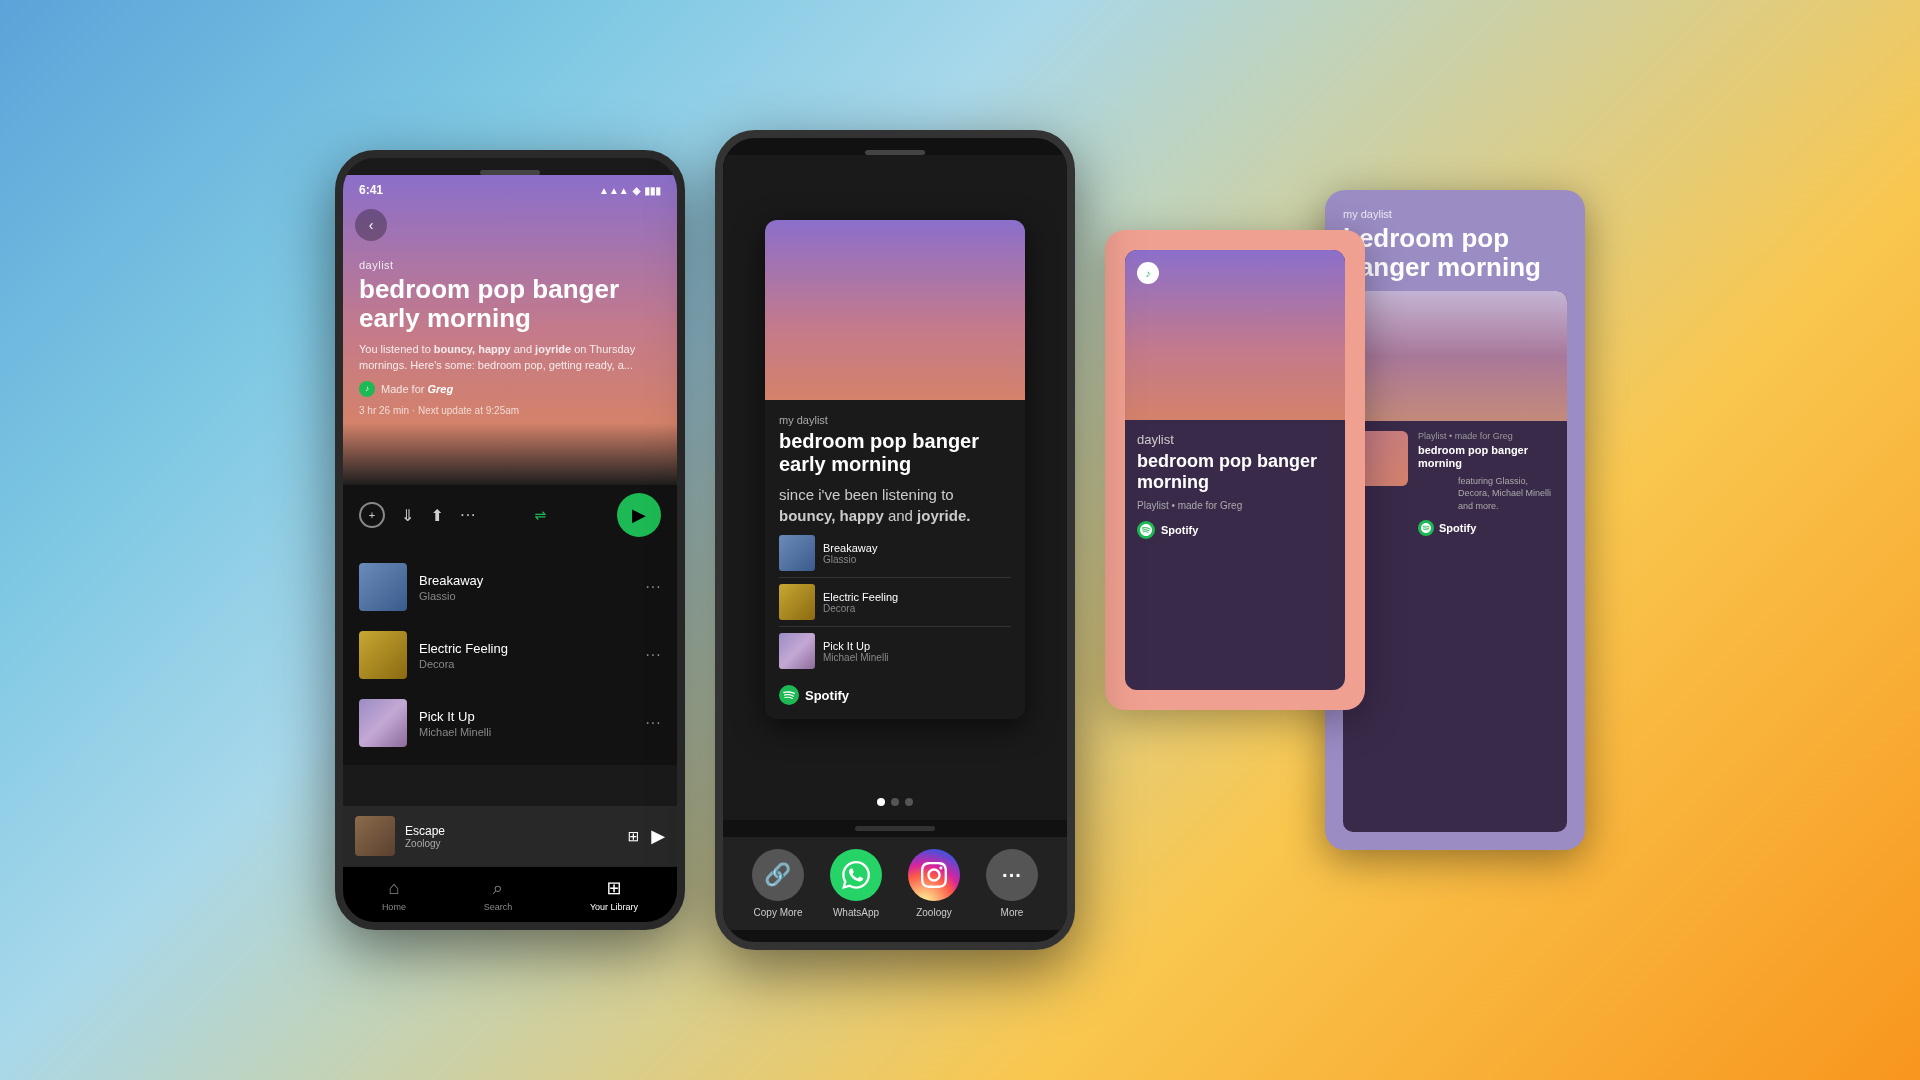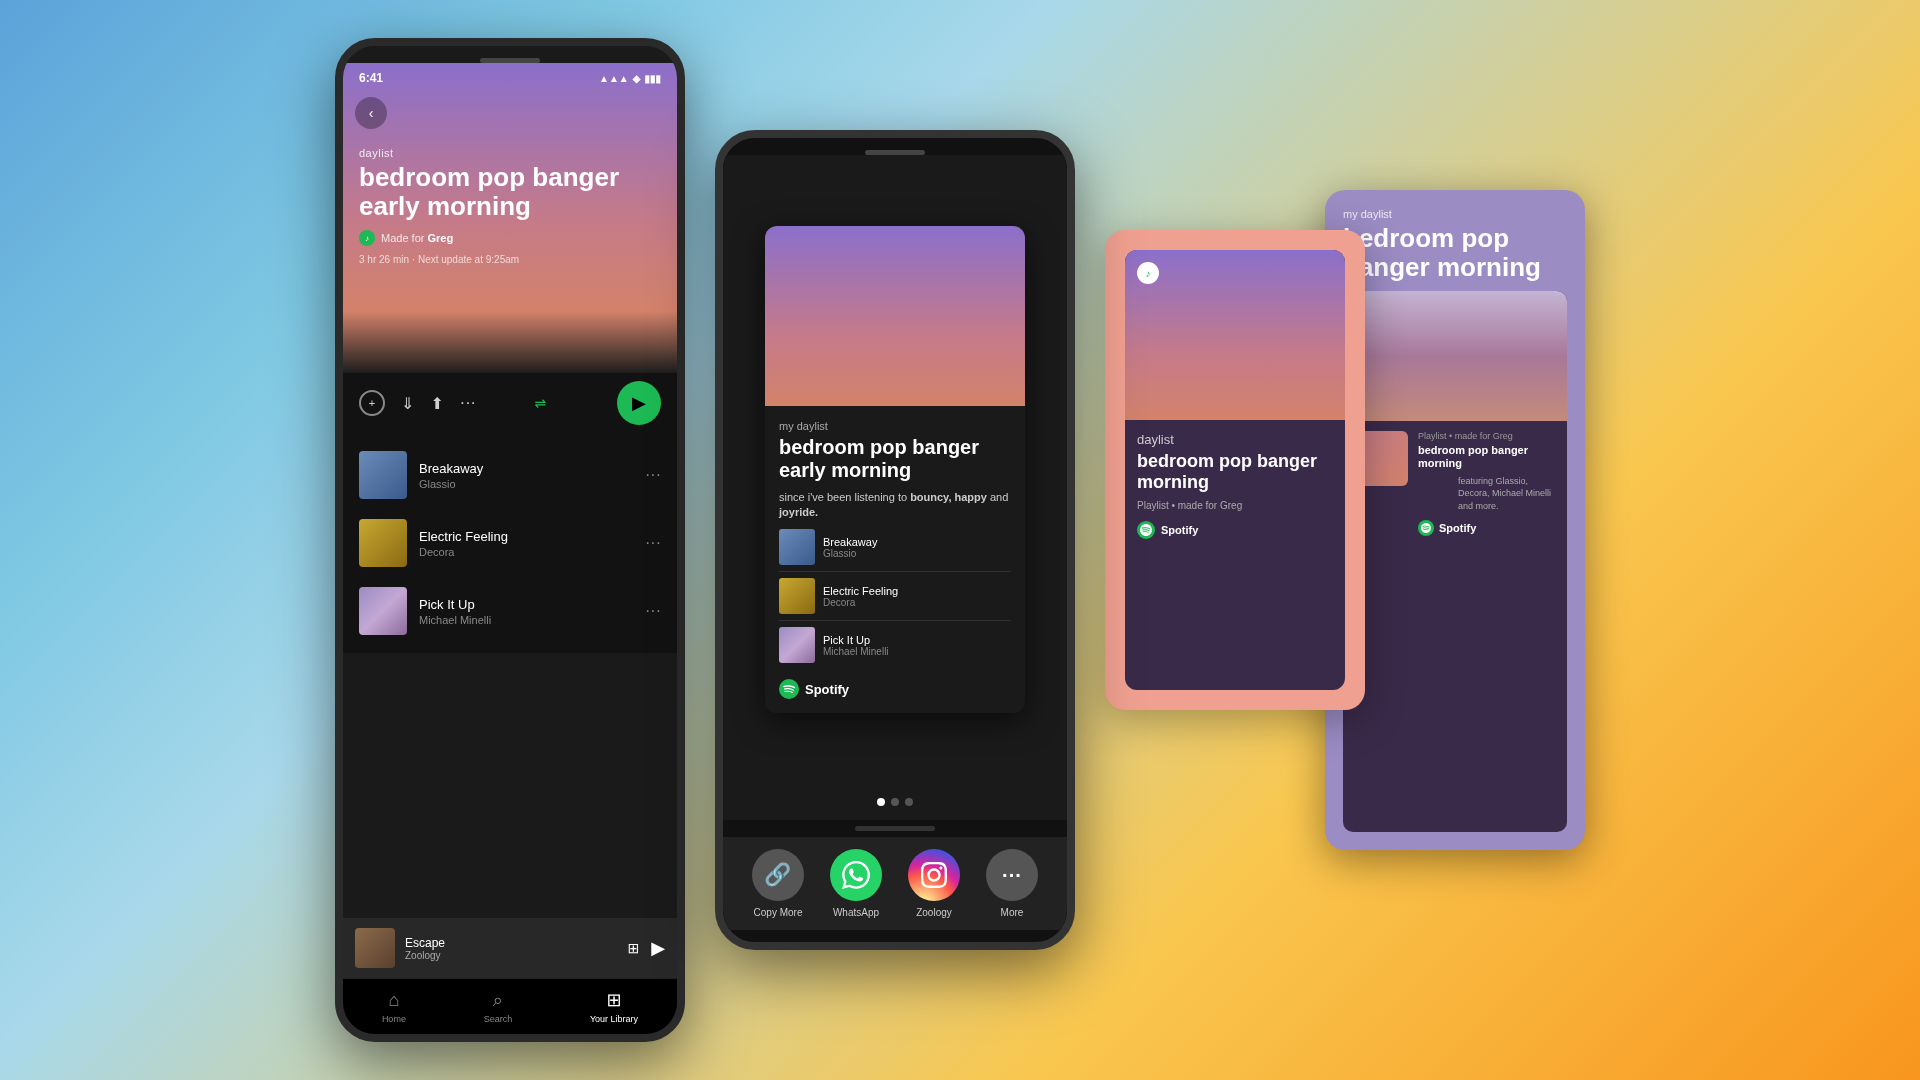--- a/index.html
+++ b/index.html
@@ -11,21 +11,21 @@
       font-family: -apple-system, BlinkMacSystemFont, 'Segoe UI', sans-serif;
       display: flex;
       align-items: center;
       justify-content: center;
       gap: 30px;
     }
 
     
     .phone-1 {
       width: 350px;
-      height: 1004px;
+      height: 780px;
       background: #1a1a1a;
       border-radius: 40px;
       border: 8px solid #2a2a2a;
       overflow: hidden;
       position: relative;
       box-shadow: 0 20px 60px rgba(0,0,0,0.5);
       flex-shrink: 0;
     }
 
     
@@ -139,20 +139,21 @@
     }
 
     .p1-made-for-text {
       font-size: 11px;
       color: rgba(255,255,255,0.8);
     }
 
     .p1-made-for-text span {
       font-weight: 700;
       color: white;
+      font-style: italic;
     }
 
     .p1-meta {
       font-size: 10px;
       color: rgba(255,255,255,0.7);
       margin-bottom: 10px;
     }
 
     .p1-controls {
       display: flex;
@@ -332,21 +333,21 @@
 
     .share-card-title {
       font-size: 20px;
       font-weight: 800;
       color: white;
       line-height: 1.15;
       margin-bottom: 8px;
     }
 
     .share-card-desc {
-      font-size: 11px;
+      font-size: 15px;
       color: #ccc;
       margin-bottom: 3px;
       line-height: 1.4;
     }
 
     .share-card-desc span { font-weight: 700; }
 
     .share-track {
       display: flex;
       align-items: center;
@@ -635,20 +636,23 @@
         <span>◈</span>
         <span>▮▮▮</span>
       </div>
     </div>
 
     <div class="p1-back-btn">‹</div>
 
     <div class="p1-title-area">
       <div class="p1-daylist-label">daylist</div>
       <div class="p1-title">bedroom pop banger early morning</div>
+      <div class="p1-desc">
+        You listened to <span>bouncy, happy</span> and <span>joyride</span> on Thursday mornings. Here's some: bedroom pop, getting ready, a...
+      </div>
       <div class="p1-made-for">
         <div class="spotify-logo-small">♪</div>
         <span class="p1-made-for-text">Made for <span>Greg</span></span>
       </div>
       <div class="p1-meta">3 hr 26 min  ·  Next update at 9:25am</div>
     </div>
   </div>
 
   <div class="p1-controls" style="background:#121212; padding: 8px 16px 8px;">
     <div class="p1-ctrl-left">

